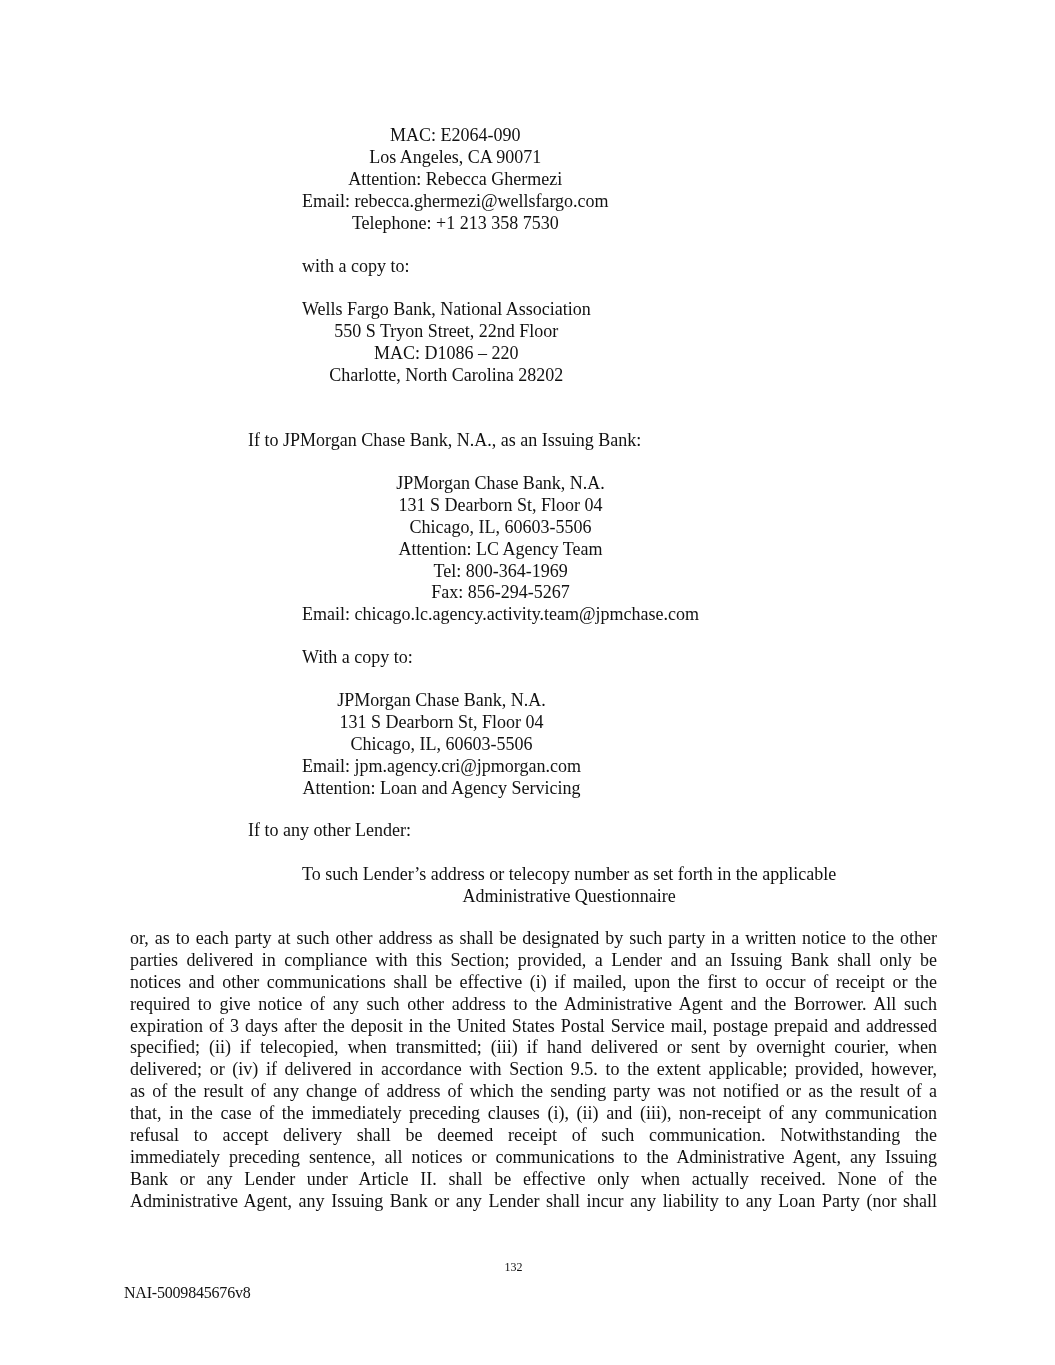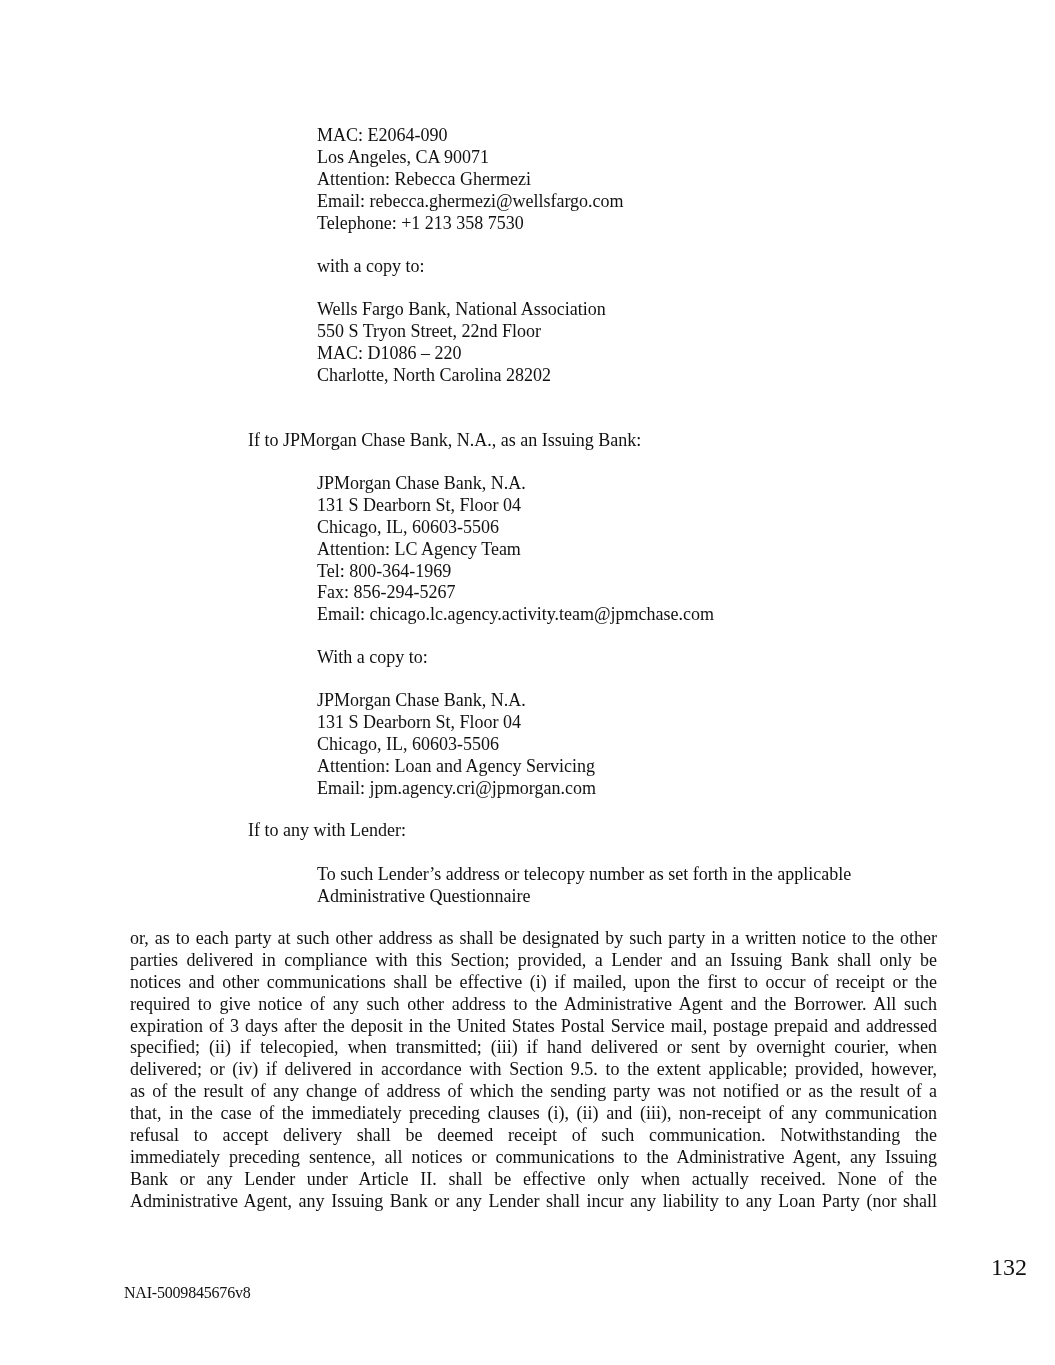--- a/index.html
+++ b/index.html
@@ -25,21 +25,21 @@
       height: 1365px;
     }
     .block {
       position: absolute;
     }
     .line {
       white-space: nowrap;
       display: block;
       height: 21.9px;
     }
-    .indent2 { left: 317px; }
+    .indent2 { left: 302px; text-align: center; }
     .indent1 { left: 248px; }
     .body-para {
       position: absolute;
       left: 124px;
       width: 807px;
     }
     .body-para .jline {
       display: block;
       height: 21.9px;
       text-align: justify;
@@ -48,22 +48,22 @@
       overflow: hidden;
     }
     .body-para .jline.last {
       text-align-last: justify;
     }
     .page-number {
       position: absolute;
       left: 0;
       width: 1027px;
       top: 1257px;
-      text-align: right;
-      font-size: 24px;
+      text-align: center;
+      font-size: 12px;
     }
     .doc-id {
       position: absolute;
       left: 124px;
       top: 1282px;
       font-size: 16px;
       letter-spacing: -0.2px;
     }
   </style>
 </head>
@@ -105,26 +105,26 @@
   </div>
 
   <div class="block indent2" style="top:647px;">
     <span class="line">With a copy to:</span>
   </div>
 
   <div class="block indent2" style="top:690px;">
     <span class="line">JPMorgan Chase Bank, N.A.</span>
     <span class="line">131 S Dearborn St, Floor 04</span>
     <span class="line">Chicago, IL, 60603-5506</span>
+    <span class="line">Email: jpm.agency.cri@jpmorgan.com</span>
     <span class="line">Attention: Loan and Agency Servicing</span>
-    <span class="line">Email: jpm.agency.cri@jpmorgan.com</span>
   </div>
 
   <div class="block indent1" style="top:820px;">
-    <span class="line">If to any with Lender:</span>
+    <span class="line">If to any other Lender:</span>
   </div>
 
   <div class="block indent2" style="top:864px;">
     <span class="line">To such Lender’s address or telecopy number as set forth in the applicable</span>
     <span class="line">Administrative Questionnaire</span>
   </div>
 
   <div class="body-para" style="top:928px;margin-left:6px;">
     <span class="jline">or, as to each party at such other address as shall be designated by such party in a written notice to the other</span>
     <span class="jline">parties delivered in compliance with this Section; provided, a Lender and an Issuing Bank shall only be</span>

